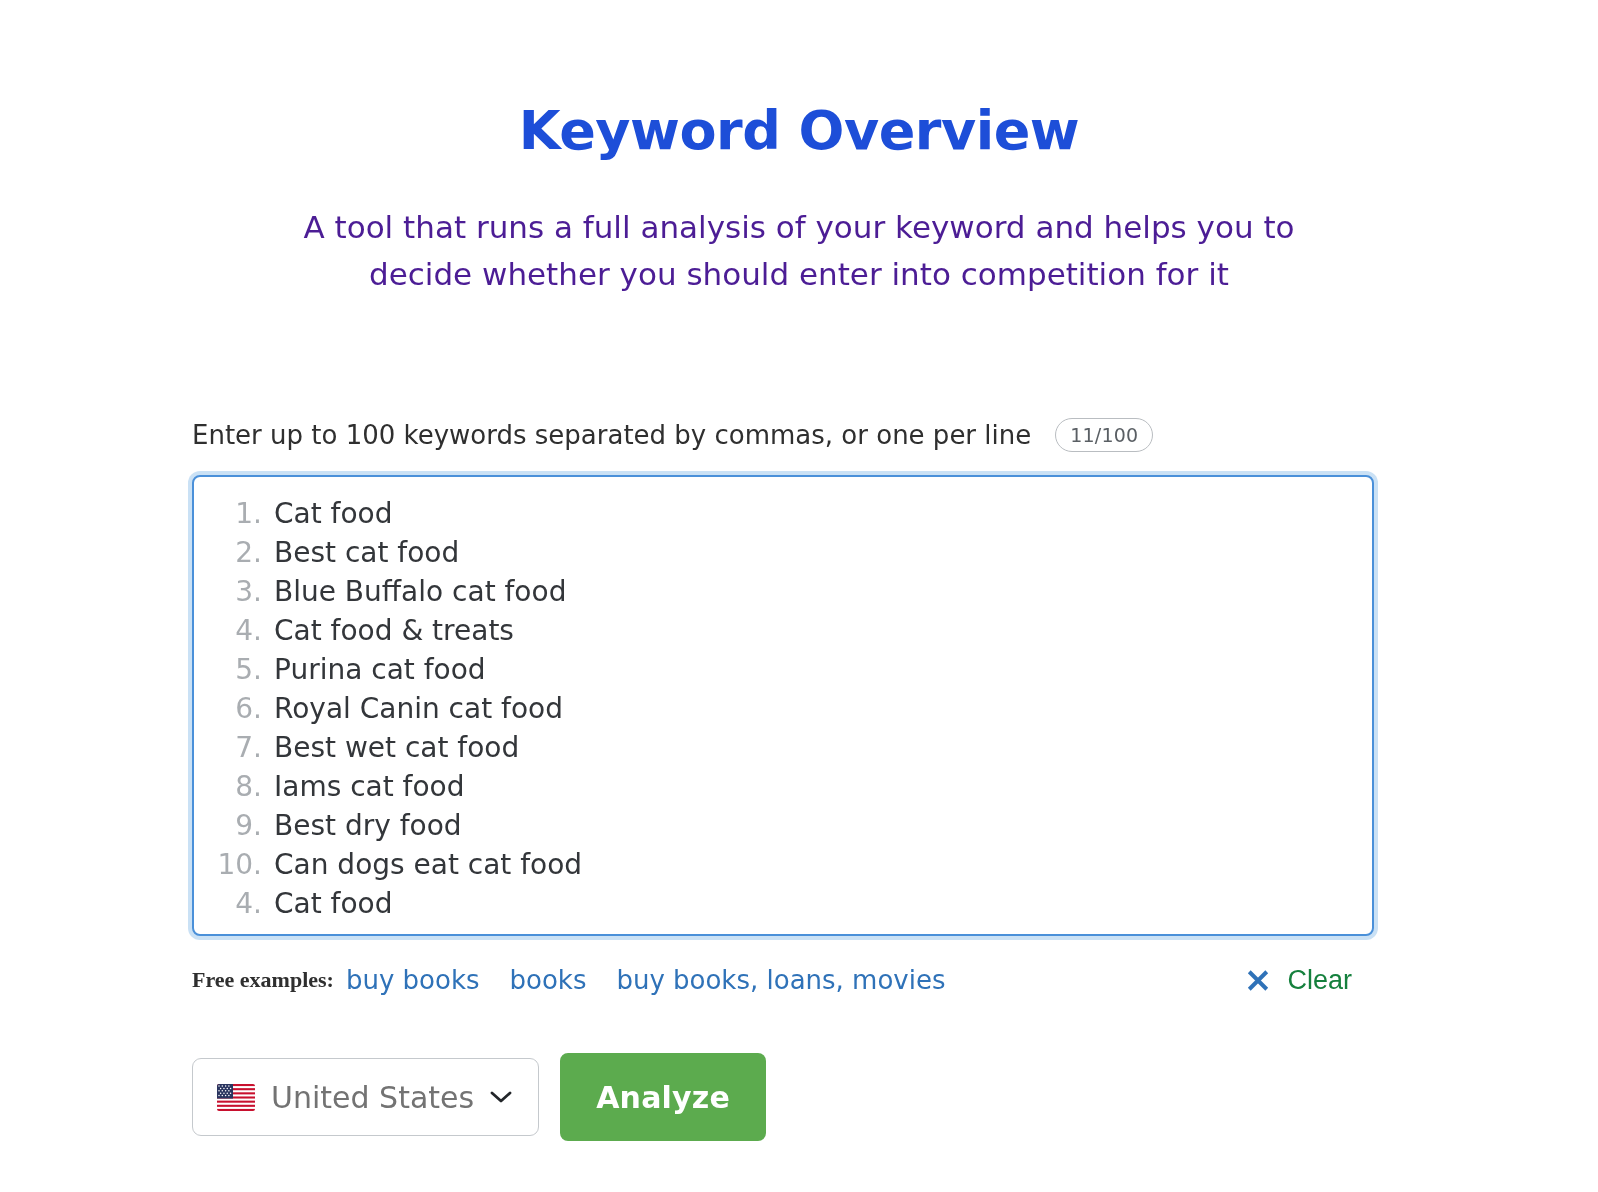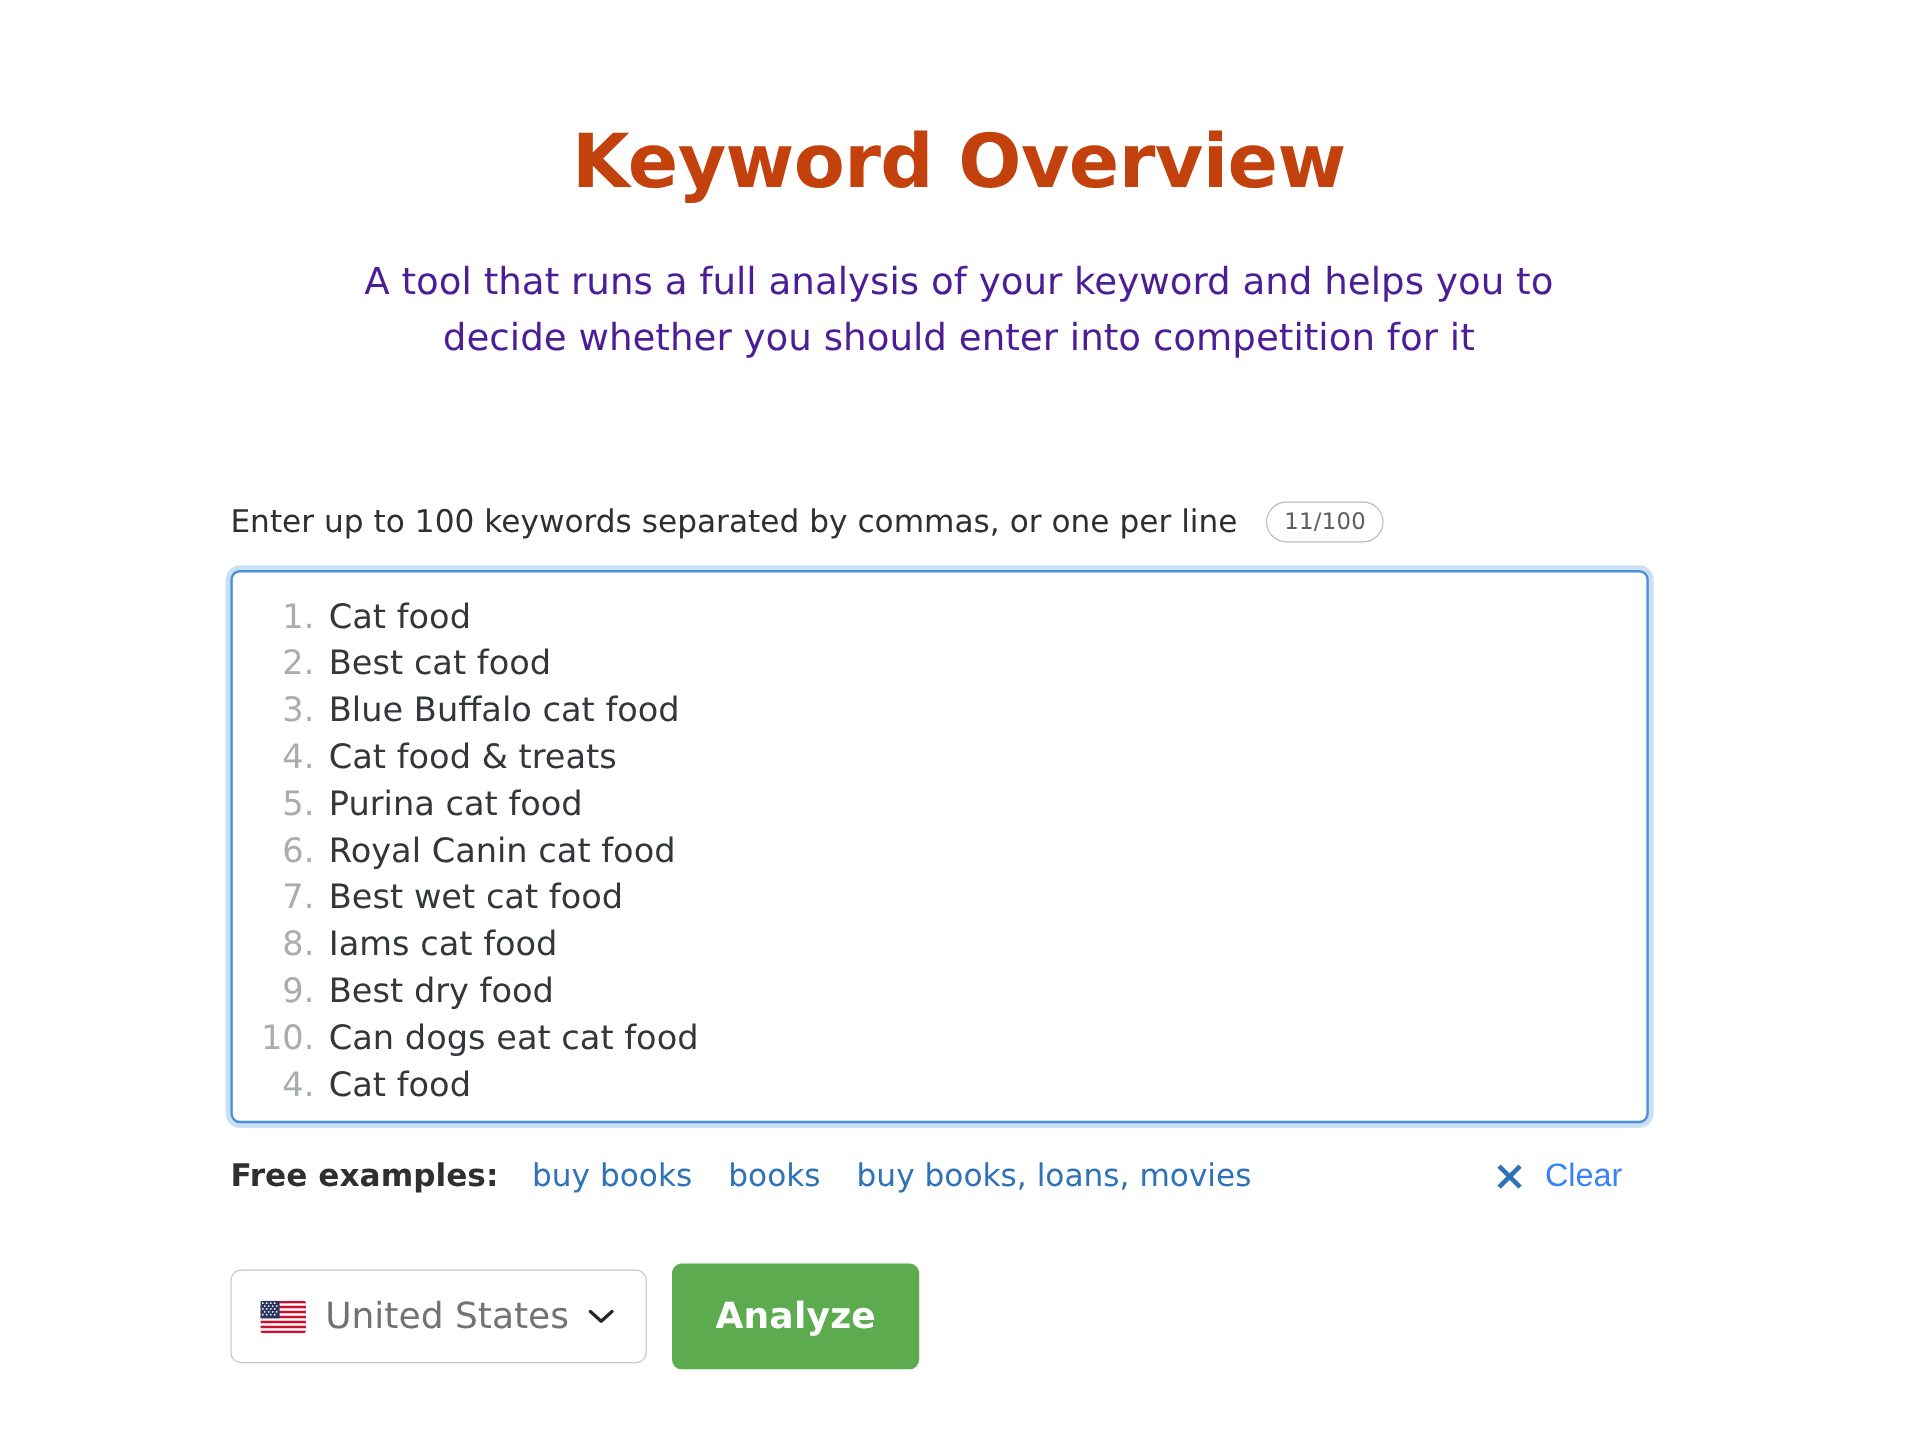--- a/index.html
+++ b/index.html
@@ -20,24 +20,24 @@
     background: #ffffff;
     overflow: hidden;
   }
 
   
   .hero {
     padding-top: 104px;
     text-align: center;
   }
   .hero-title {
-    font-size: 62px;
+    font-size: 54px;
     line-height: 1.0;
     font-weight: 700;
-    color: #c2410c;
+    color: #1d4ed8;
     letter-spacing: -0.5px;
     margin: 0;
   }
   .hero-sub {
     margin: 46px auto 0 auto;
     width: 1030px;
     font-size: 31px;
     line-height: 1.52;
     color: #4c1d95;
     font-weight: 400;
@@ -120,24 +120,25 @@
   
   .examples-row {
     position: relative;
     margin-top: 22px;
     height: 44px;
     display: flex;
     align-items: center;
     width: 1182px;
   }
   .examples-label {
-    font-size: 26px;
+    font-size: 22px;
     font-weight: 700;
     color: #2f2f2f;
-    margin-right: 28px;
+    margin-right: 12px;
+    font-family: Liberation Serif, serif;
   }
   .example-link {
     font-size: 26px;
     color: #2f72b8;
     text-decoration: none;
     margin-right: 30px;
     cursor: pointer;
     white-space: nowrap;
   }
   .example-link:last-of-type { margin-right: 0; }
@@ -155,21 +156,21 @@
     border: none;
     padding: 0;
   }
   .clear-x {
     width: 28px;
     height: 28px;
     display: block;
   }
   .clear-label {
     font-size: 27px;
-    color: #3b82f6;
+    color: #15803d;
   }
 
   
   .controls-row {
     position: absolute;
     left: 192px;
     top: 1053px;
     display: flex;
     align-items: center;
     gap: 21px;

